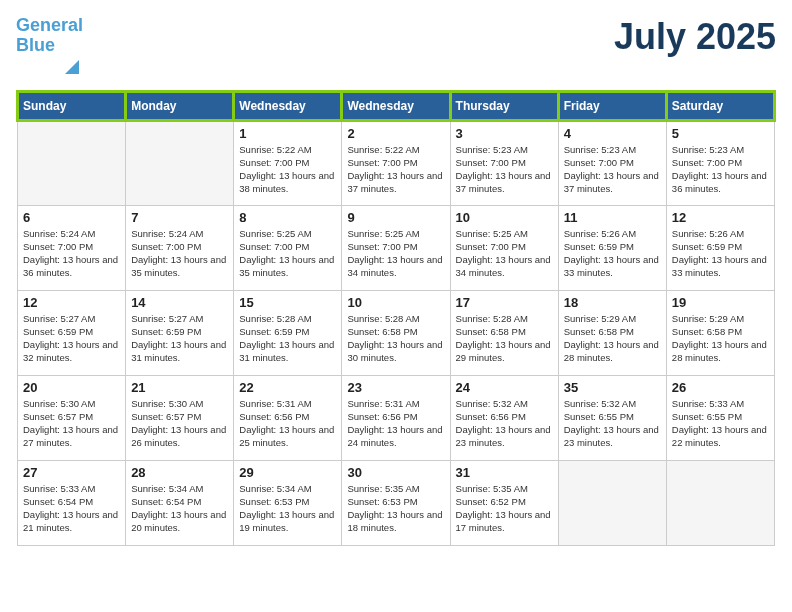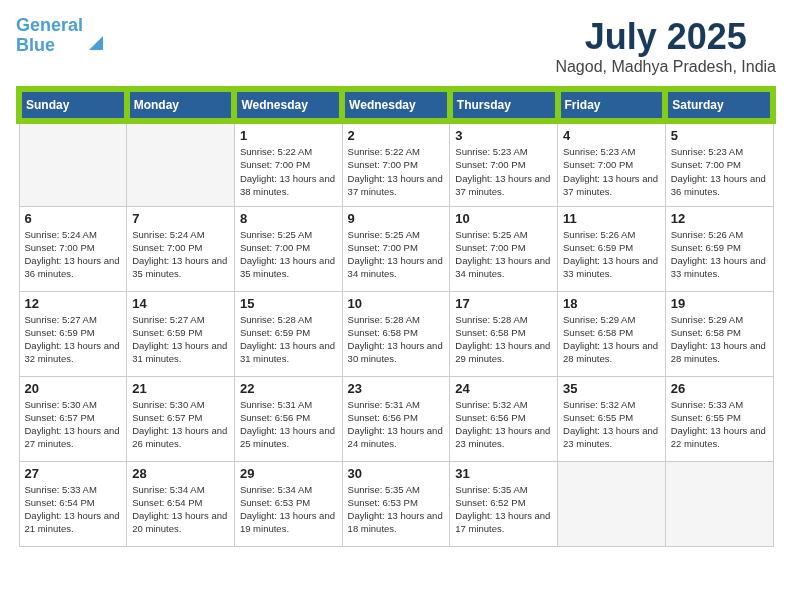--- a/index.html
+++ b/index.html
@@ -47,21 +47,21 @@
       border-collapse: collapse;
       table-layout: fixed;
     }
     th {
       background-color: #2a6099;
       color: #fff;
       font-size: 12px;
       font-weight: bold;
       padding: 6px 4px;
       text-align: left;
-      border: 6px solid #84cc16;
+      border: 3px solid #84cc16;
     }
     td {
       border: 1px solid #ccc;
       vertical-align: top;
       padding: 4px 5px;
       font-size: 10px;
       color: #333;
       height: 85px;
       background: #fff;
     }
@@ -79,32 +79,31 @@
       font-size: 9.5px;
       color: #333;
       line-height: 1.4;
     }
   </style>
 </head>
 <body>
 
 <div class="header">
   <div class="logo">
-    <div style="display:flex;align-items:flex-end;gap:0;">
+    <div style="display:flex;align-items:flex-end;gap:0;flex-direction:column;">
       <span class="logo-text">
         <span>General</span><br><span style="color:#4a9fd4;">Blue</span>
       </span>
       <svg width="22" height="22" viewBox="0 0 22 22" style="margin-left:2px;margin-bottom:2px;">
         <polygon points="4,18 18,18 18,4" fill="#4a9fd4"></polygon>
       </svg>
     </div>
   </div>
   <div class="title-area">
     <div class="month-year">July 2025</div>
-    <div class="location">Nagod, Madhya Pradesh, India</div>
   </div>
 </div>
 
 <table>
   <thead>
     <tr id="header-row">
         <th>Sunday</th>
         <th>Monday</th>
         <th>Wednesday</th>
         <th>Wednesday</th>

